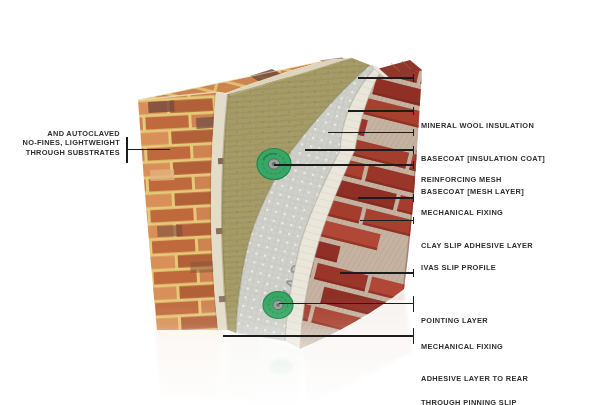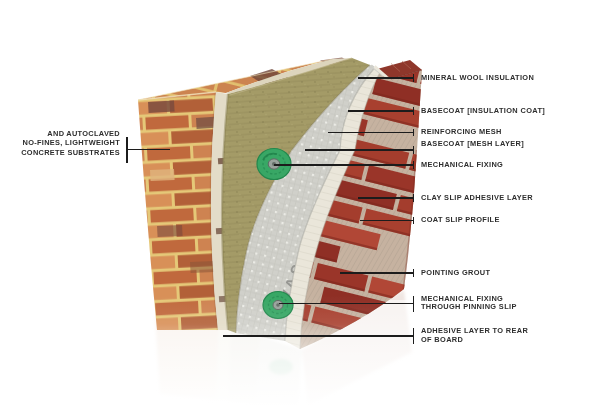--- a/index.html
+++ b/index.html
@@ -3,21 +3,21 @@
 <meta charset="utf-8">
 <style>
   html,body{margin:0;padding:0;background:#ffffff;}
   #stage{position:relative;width:600px;height:405px;background:#ffffff;overflow:hidden;
          font-family:"Liberation Sans",sans-serif;}
   #stage svg{position:absolute;left:0;top:0;}
   .line{position:absolute;height:1.4px;background:#1c1c1c;}
   .tick{position:absolute;width:1.6px;background:#1c1c1c;}
   .lbl{position:absolute;left:421px;width:176px;font-weight:700;font-size:7.4px;
        line-height:8.8px;letter-spacing:.35px;color:#2e2e2e;white-space:nowrap;}
-  .lbl span{display:block;}
+  .lbl span{display:block;margin-top:48px;}
   #substrate-label{position:absolute;left:12px;top:129px;width:108px;text-align:right;
        font-weight:700;font-size:7.4px;line-height:9.4px;letter-spacing:.3px;color:#2e2e2e;}
   #substrate-label span{display:block;white-space:nowrap;}
 </style>
 </head>
 <body>
 
 <div id="stage">
 
 <svg width="600" height="405" viewBox="0 0 600 405">
@@ -236,21 +236,21 @@
     <ellipse cx="278" cy="305" rx="9.5" ry="8.5" fill="none" stroke="#2a9357" stroke-width="1.3" stroke-dasharray="2.5,2"></ellipse>
     <ellipse cx="278" cy="305" rx="5" ry="4.6" fill="#99a29c" stroke="#5e6963" stroke-width="1"></ellipse>
     <circle cx="278" cy="305" r="1.8" fill="#646d67"></circle>
   </g>
 </g>
 </svg>
 
 <div id="substrate-label">
   <span>AND AUTOCLAVED</span>
   <span>NO-FINES, LIGHTWEIGHT</span>
-  <span>CONCRETE SUBSTRATES</span>
+  <span>THROUGH SUBSTRATES</span>
 </div>
 <div class="tick" style="left:126px;top:137px;height:26px;width:1.5px;"></div>
 <div class="line" style="left:126px;top:148.6px;width:44px;"></div>
 
 <div class="line" style="left:358px;top:77.3px;width:55px;"></div>
 <div class="tick" style="left:412.5px;top:74.2px;height:7.5px;"></div>
 <div class="lbl" style="top:73.5px;">
   <span>MINERAL WOOL INSULATION</span>
       <span></span>
 </div>
@@ -286,28 +286,28 @@
 <div class="line" style="left:358px;top:197.3px;width:55px;"></div>
 <div class="tick" style="left:412.5px;top:194.2px;height:7.5px;"></div>
 <div class="lbl" style="top:193.5px;">
   <span>CLAY SLIP ADHESIVE LAYER</span>
       <span></span>
 </div>
 
 <div class="line" style="left:360px;top:219.8px;width:53px;"></div>
 <div class="tick" style="left:412.5px;top:216.7px;height:7.5px;"></div>
 <div class="lbl" style="top:216px;">
-  <span>COAT SLIP PROFILE</span>
+  <span>IVAS SLIP PROFILE</span>
       <span></span>
 </div>
 
 <div class="line" style="left:340px;top:272.3px;width:73px;"></div>
 <div class="tick" style="left:412.5px;top:269.2px;height:7.5px;"></div>
 <div class="lbl" style="top:268.5px;">
-  <span>POINTING GROUT</span>
+  <span>POINTING LAYER</span>
       <span></span>
 </div>
 
 <div class="line" style="left:279px;top:302.8px;width:134px;"></div>
 <div class="tick" style="left:412.5px;top:295.5px;height:16px;"></div>
 <div class="lbl" style="top:294.5px;">
   <span>MECHANICAL FIXING</span>
       <span>THROUGH PINNING SLIP</span>
 </div>
 

